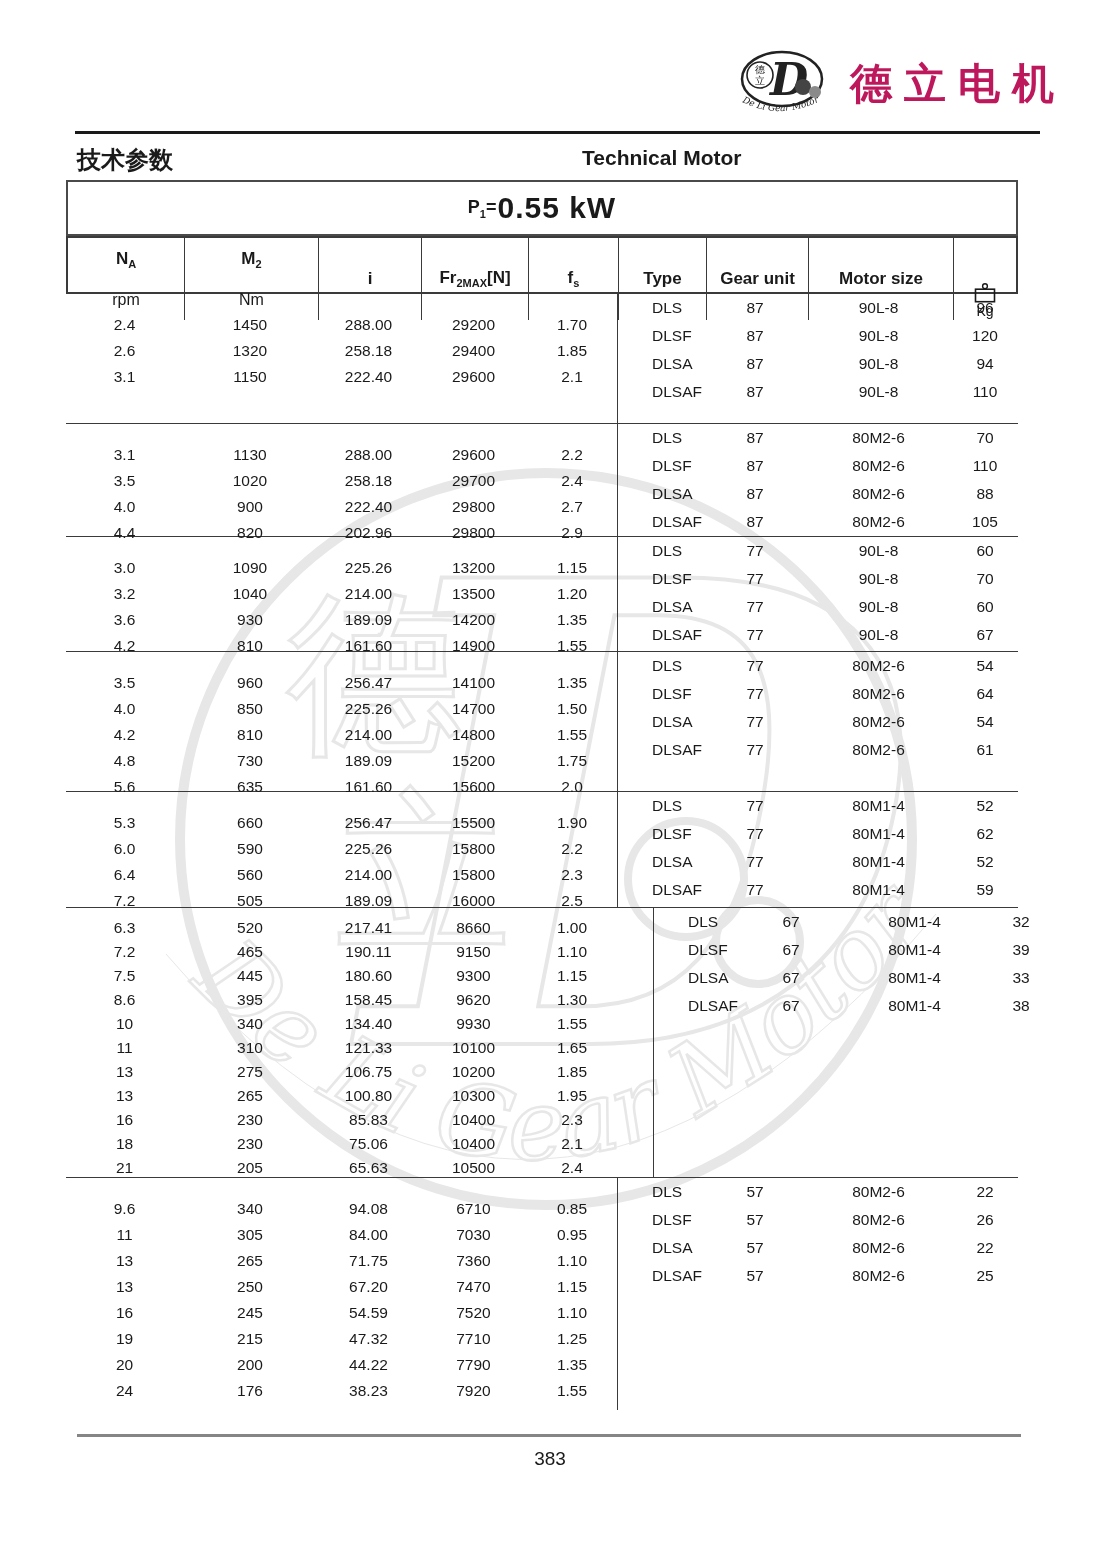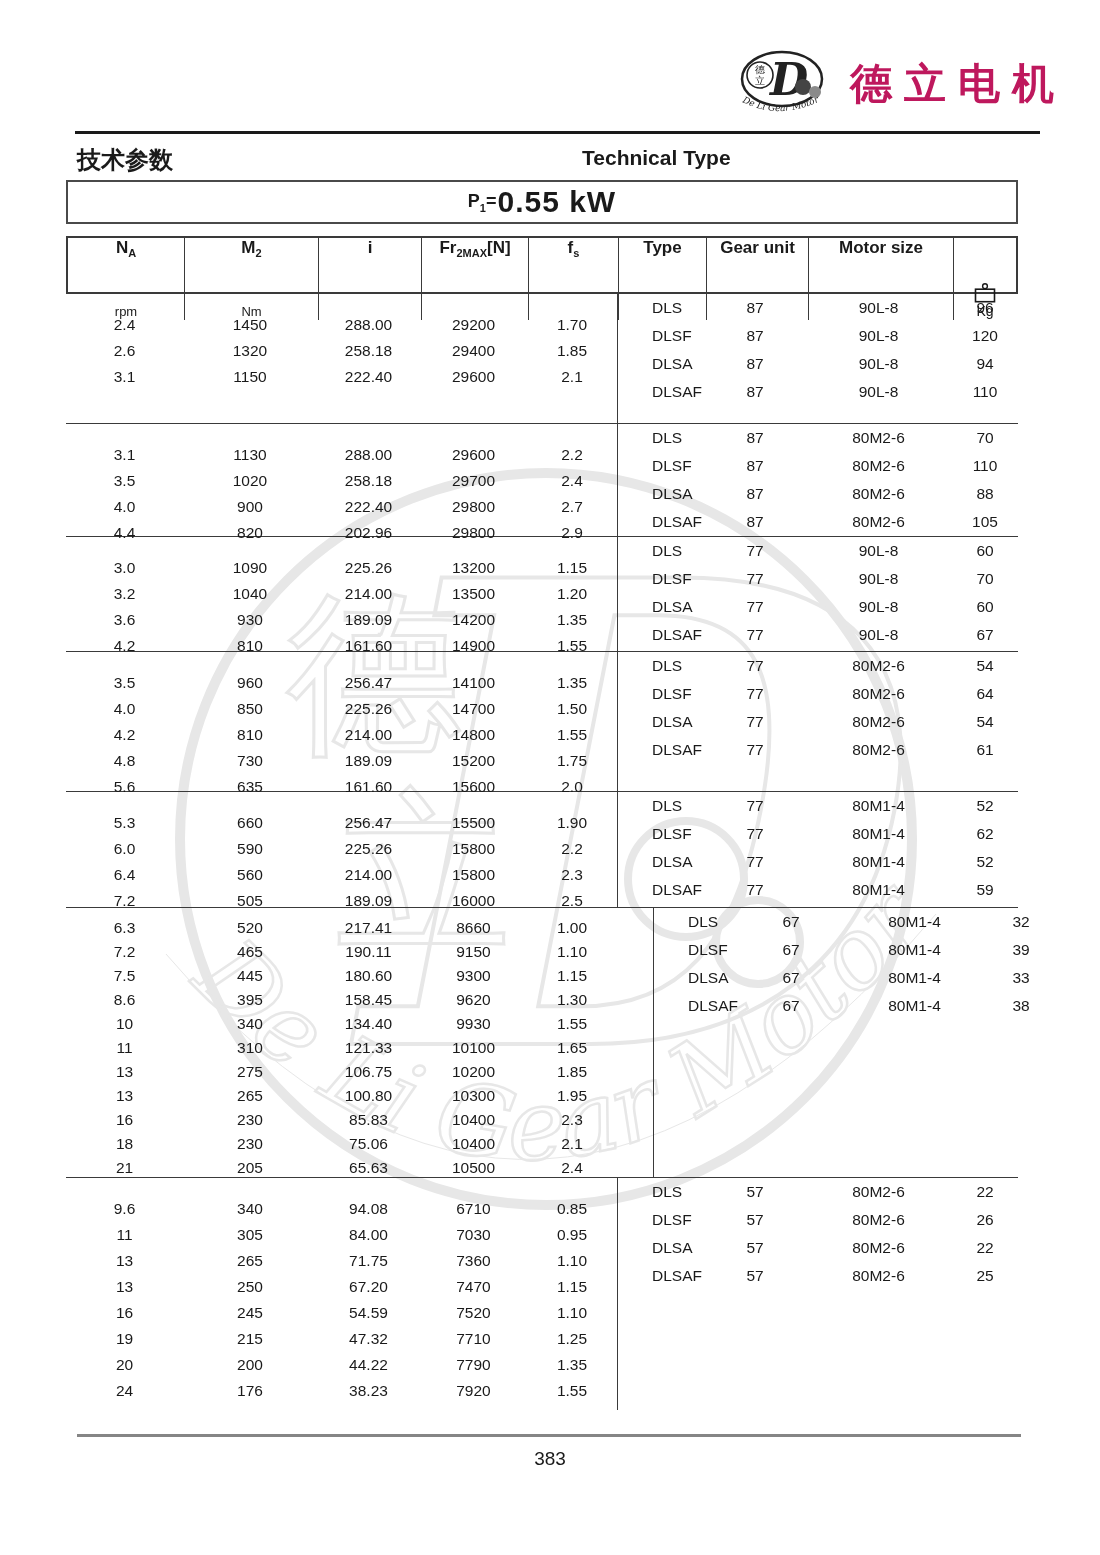--- a/index.html
+++ b/index.html
@@ -19,39 +19,39 @@
   .brand-name{
     font-family:"DejaVu Serif",serif;font-weight:bold;font-size:42px;
     letter-spacing:12px;color:#be185d;line-height:70px;white-space:nowrap;
   }
   .top-rule{position:absolute;top:131px;left:75px;width:965px;height:3px;background:var(--ink);}
   
   .title-cn{position:absolute;top:144px;left:77px;font-size:24px;font-weight:bold;}
   .title-en{position:absolute;top:146px;left:582px;font-size:21px;font-weight:bold;}
   
   .power-box{
-    position:absolute;top:180px;left:66px;width:952px;height:44px;box-sizing:border-box;
+    position:absolute;top:180px;left:66px;width:952px;height:56px;box-sizing:border-box;
     border:2px solid #4a4a4a;display:flex;align-items:center;justify-content:center;gap:1px;
   }
   .p-small{font-size:18px;font-weight:bold;}
   .p-small sub{font-size:11px;}
   .p-big{font-size:30px;font-weight:bold;letter-spacing:1px;}
   
   .table-header{
     position:absolute;top:236px;left:66px;width:952px;height:58px;box-sizing:border-box;
     border:2px solid var(--line);display:grid;
     grid-template-columns:117px 134px 103px 107px 90px 88px 102px 145px 1fr;
   }
   .hcell{
     border-right:1.5px solid var(--line);display:flex;flex-direction:column;
-    align-items:center;justify-content:space-between;font-weight:bold;font-size:17px;line-height:1.12;
+    align-items:center;justify-content:center;font-weight:bold;font-size:17px;line-height:1.12;
   }
   .hcell:last-child{border-right:none;margin-top:45px;}
   .hmain sub{font-size:11px;font-weight:bold;}
-  .hunit{font-weight:normal;font-size:13px;margin-top:20px;}
+  .hunit{font-weight:normal;font-size:16px;margin-top:20px;}
   .kg-label{font-weight:normal;font-size:14px;margin-top:1px;}
   
   .data-area{position:absolute;top:294px;left:66px;width:952px;height:1116px;}
   .watermark{position:absolute;left:-30px;top:0;z-index:0;pointer-events:none;}
   .wm-g{stroke:var(--wm);fill:none;}
   .blocks{position:relative;z-index:1;}
   .block{display:flex;box-sizing:border-box;border-bottom:1.5px solid var(--line);}
   .block.last{border-bottom:none;}
   .block-left{width:551px;box-sizing:border-box;padding-top:18px;}
   .block.dense .block-left{padding-top:8px;}
@@ -86,21 +86,21 @@
       <text font-size="9" font-style="italic" fill="#222" font-family="'DejaVu Serif',serif">
         <textPath href="#logoArc">De Li Gear Motor</textPath>
       </text>
     </svg>
     <div class="brand-name">德立电机</div>
   </div>
 
   <div class="top-rule"></div>
 
   <div class="title-cn">技术参数</div>
-  <div class="title-en">Technical Type</div>
+  <div class="title-en">Technical Motor</div>
 
   <div class="power-box">
     <span class="p-small"><span>P</span><sub>1</sub><span>=</span></span>
     <span class="p-big">0.55 kW</span>
   </div>
 
   <div class="table-header" id="table-header">
       <div class="hcell">
         <span class="hmain">N<sub>A</sub></span>
         <span class="hunit">rpm</span>

